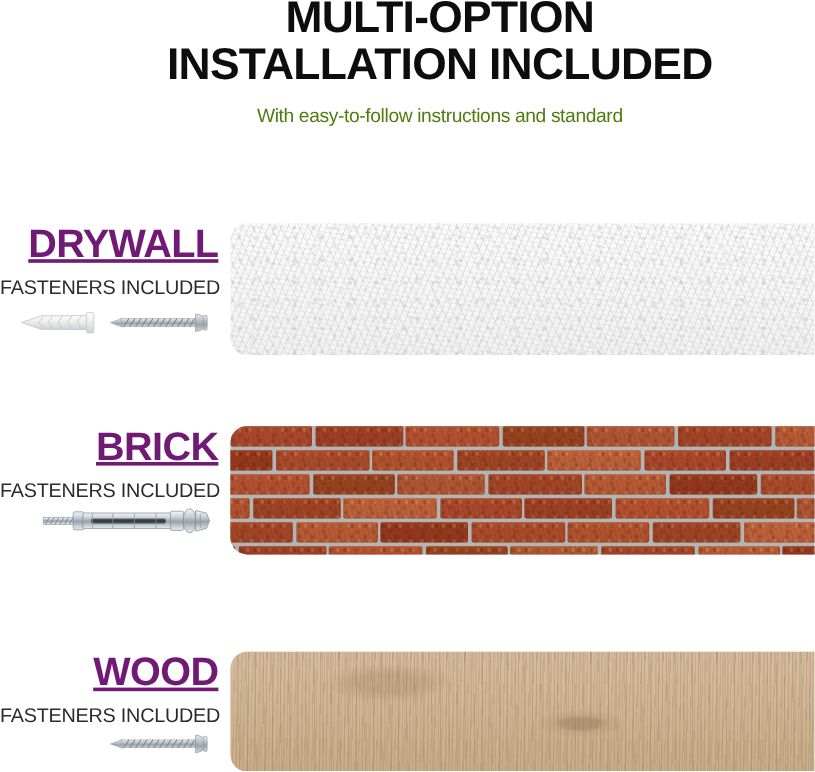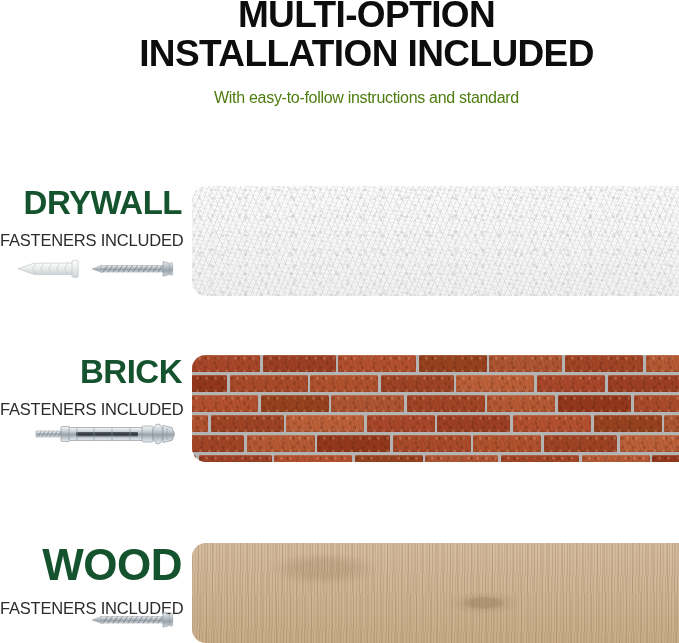--- a/index.html
+++ b/index.html
@@ -56,28 +56,29 @@
 
   .labels {
     position: absolute;
     left: 0;
     top: 0;
     width: 182px;
     text-align: right;
   }
   .material-name {
     font-weight: bold;
-    color: #14532d;
+    color: #701a75;
     letter-spacing: -0.5px;
     line-height: 1;
     white-space: nowrap;
+    text-decoration: underline;
   }
   #label-drywall { font-size: 33px; }
   #label-brick   { font-size: 33px; }
-  #label-wood    { font-size: 44px; }
+  #label-wood    { font-size: 33px; }
 
   .fasteners-note {
     font-size: 16.5px;
     font-weight: 300;
     color: #2b2b2b;
     letter-spacing: -0.2px;
     line-height: 1;
     white-space: nowrap;
   }
   #note-drywall { margin-top: 13px; }

